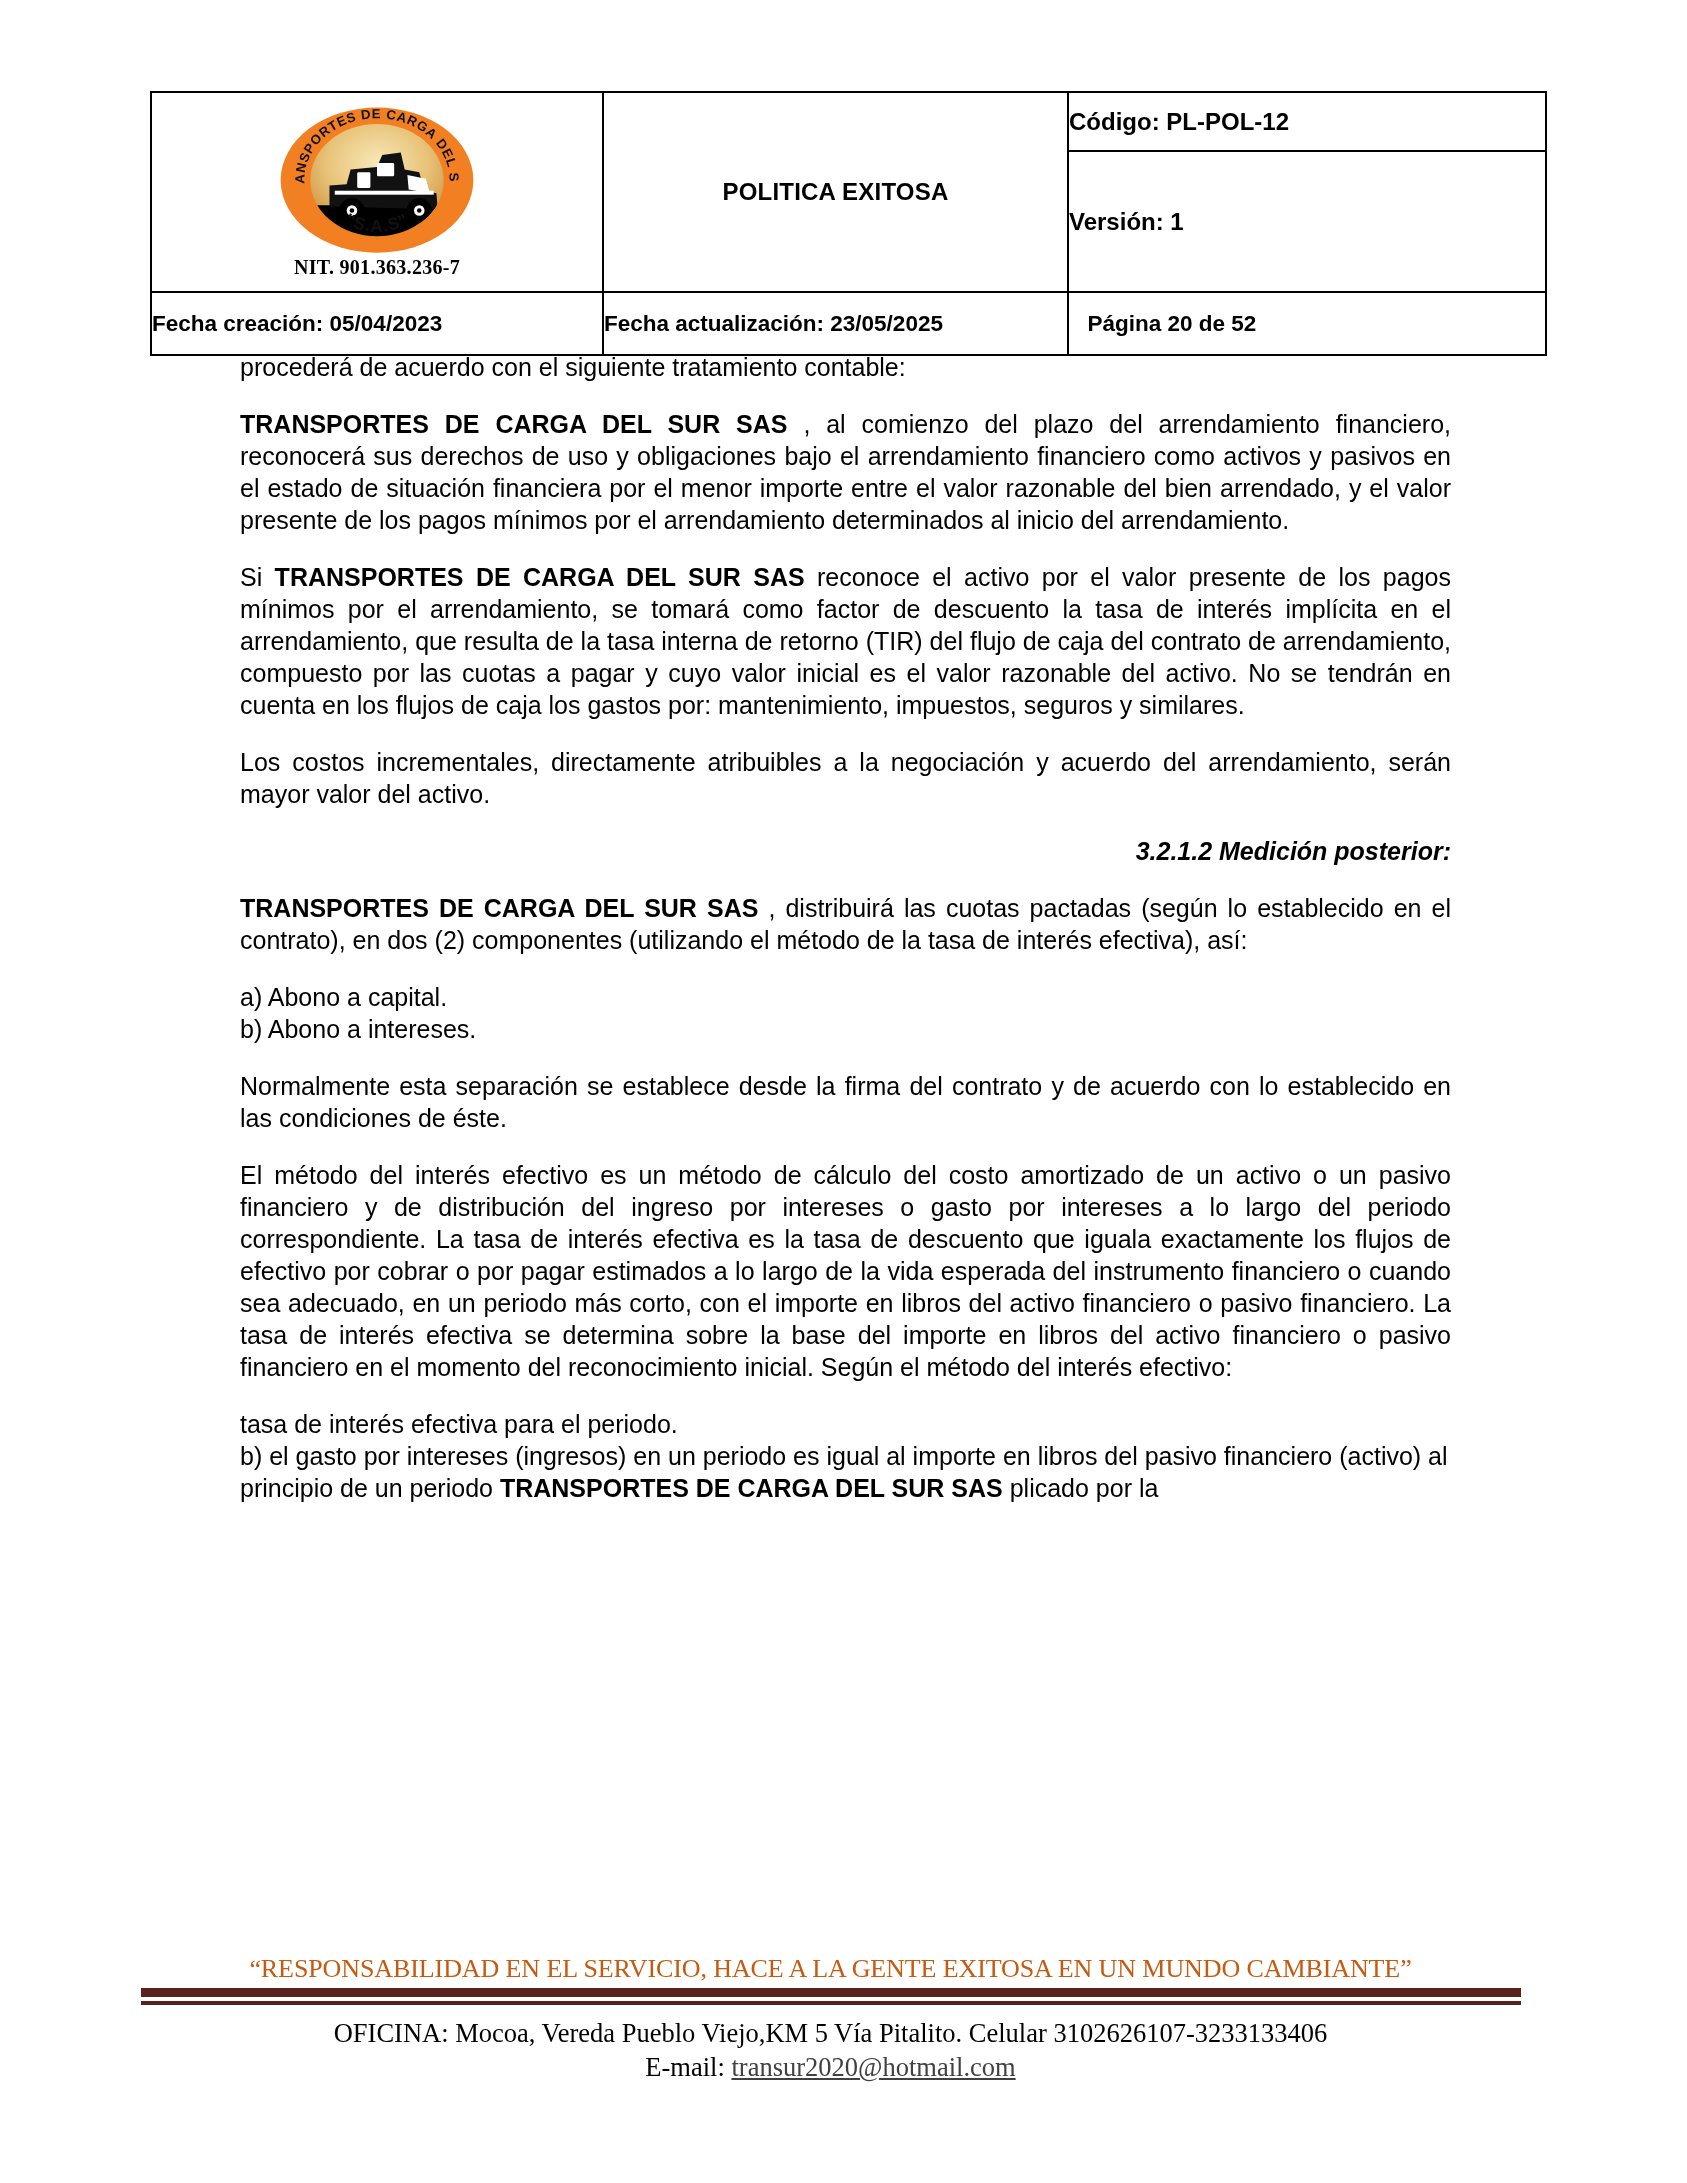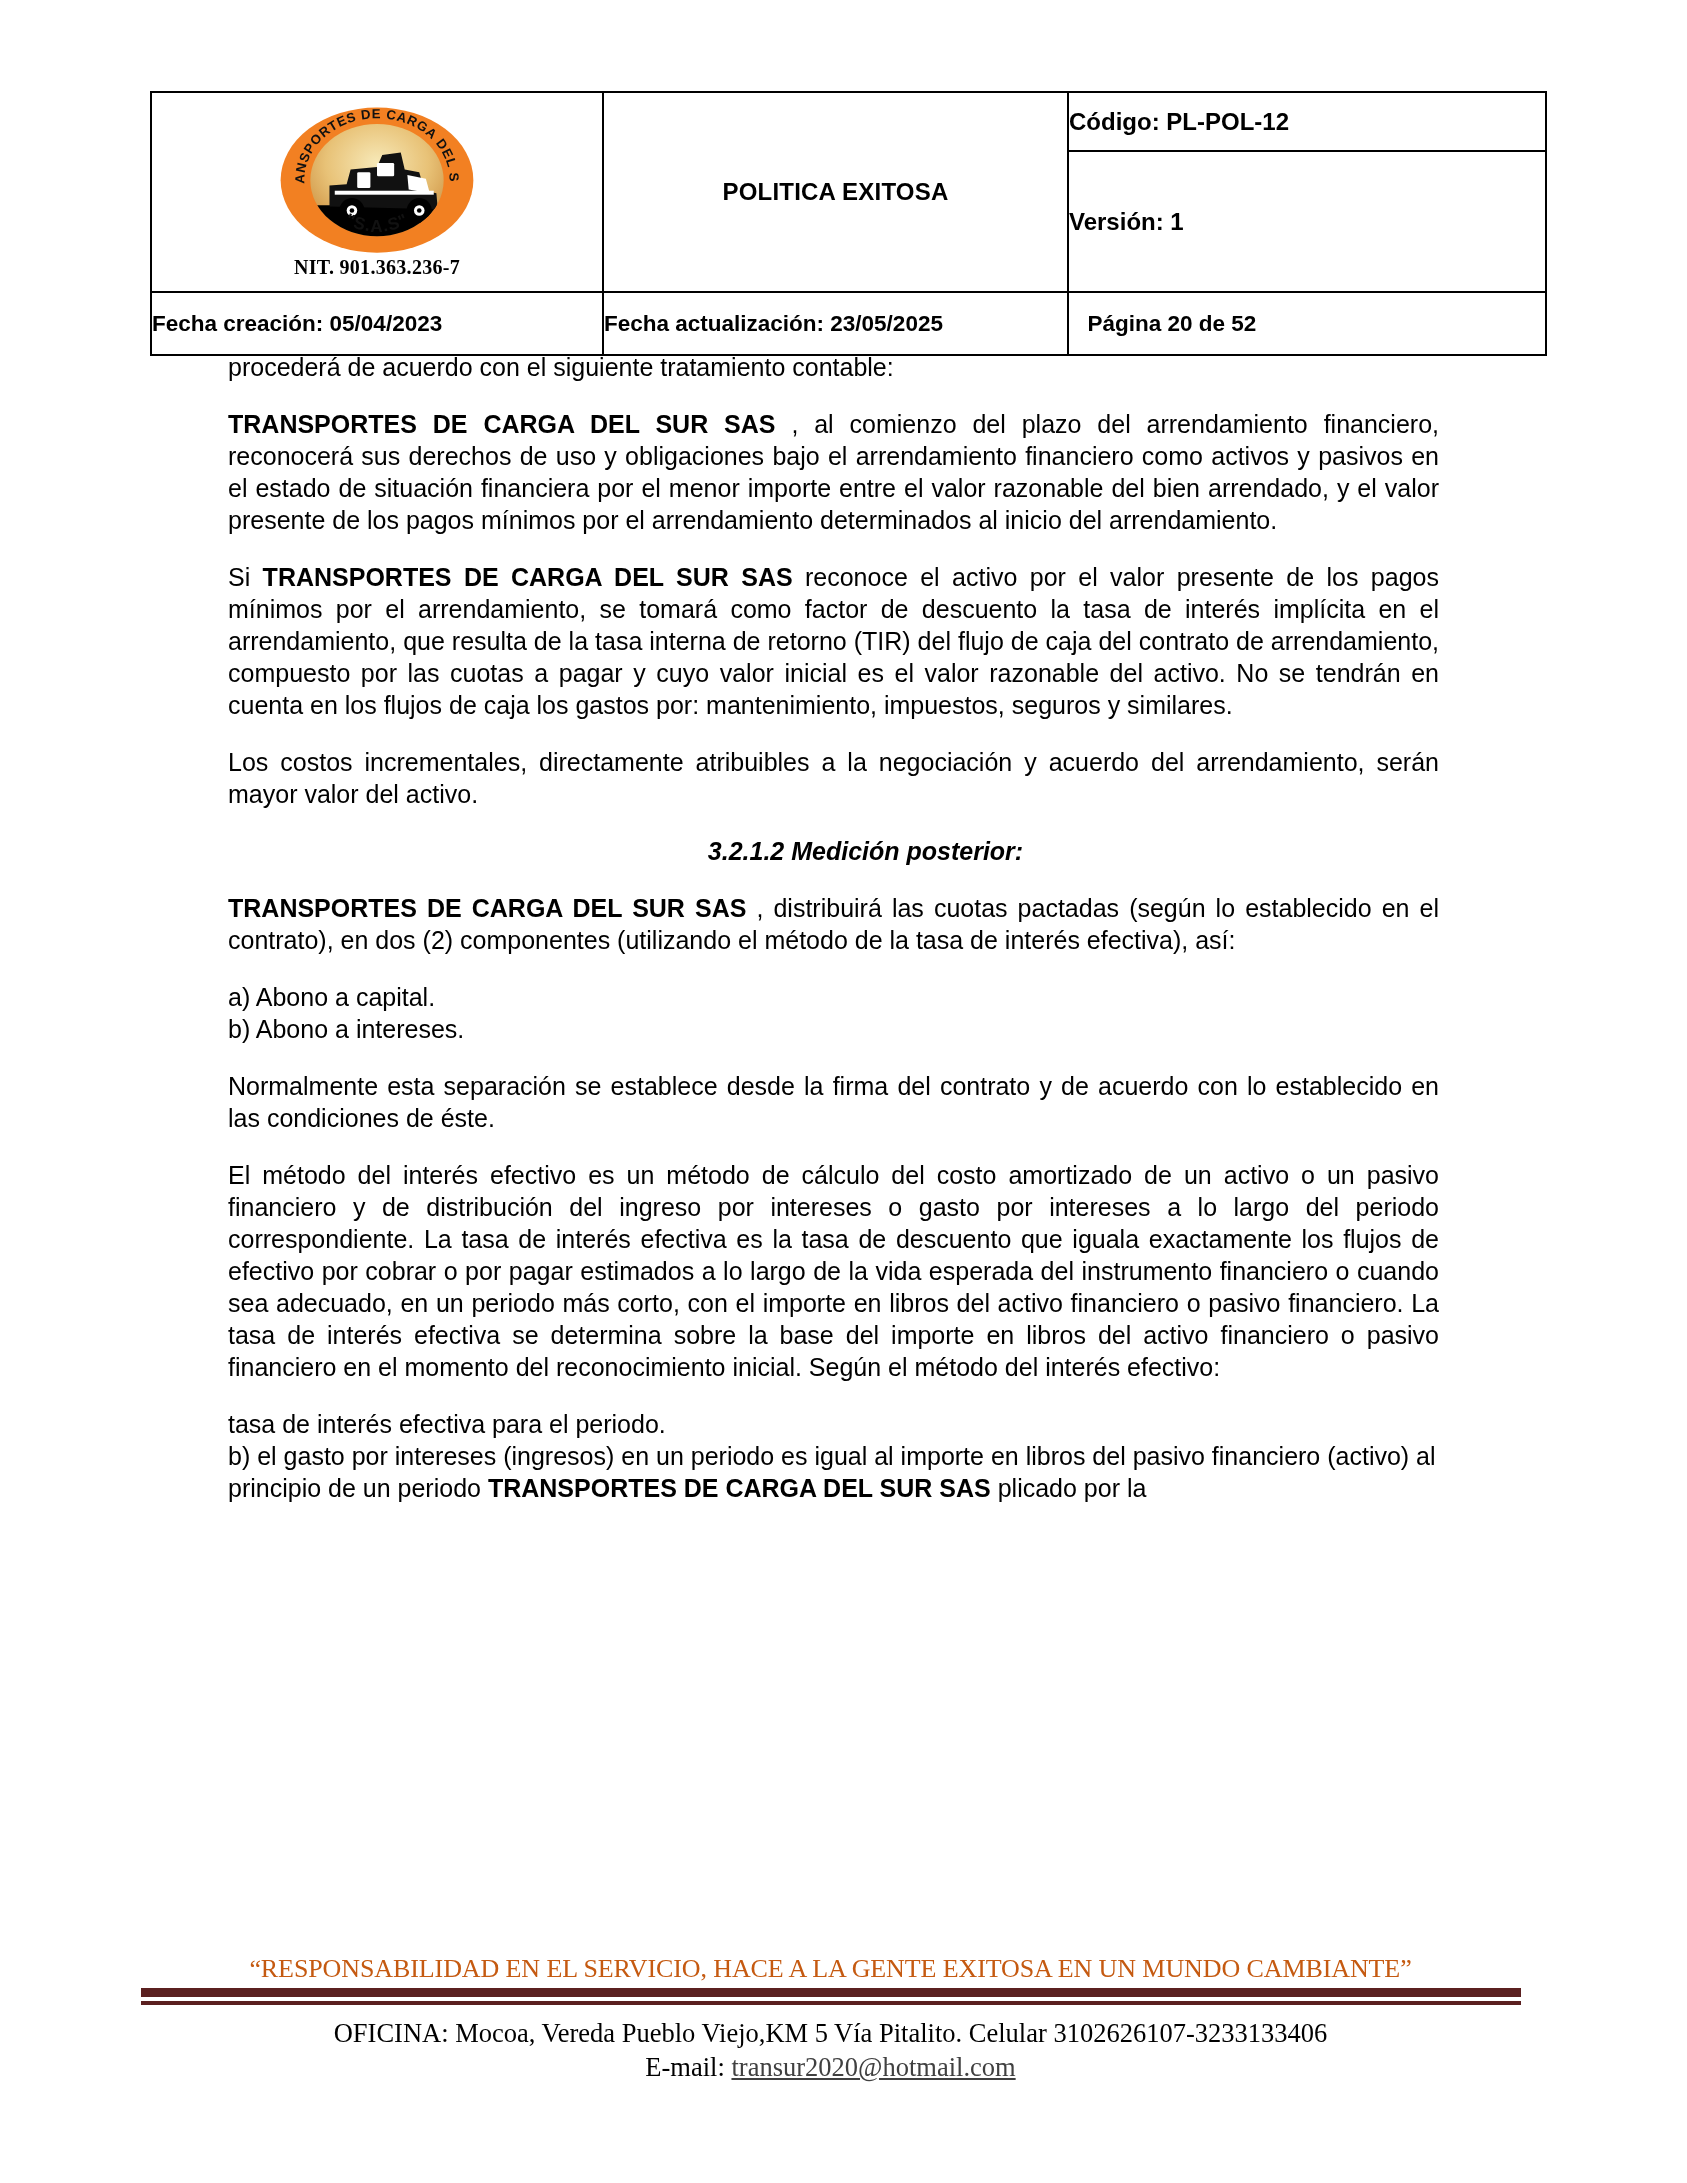--- a/index.html
+++ b/index.html
@@ -89,42 +89,42 @@
     font-size: 22.5px;
     padding-left: 17px;
   }
   .date-cell.c1 { width: 450px; }
   .date-cell.c2 { width: 463px; }
   .date-cell.c3 { width: 476px; padding-left: 18.5px; }
 
   
   .body-text {
     position: absolute;
-    left: 228px;
+    left: 240px;
     top: 351px;
     width: 1211px;
     font-size: 25px;
     line-height: 32px;
     text-align: justify;
     color: #000;
   }
   .body-text p {
     margin: 0 0 25px 0;
   }
   .body-text p.tight {
     margin: 0;
   }
   .body-text b { font-weight: bold; }
   .heading-num {
     margin: 0 0 25px 0;
     padding-left: 64px;
     font-weight: bold;
     font-style: italic;
     font-size: 25px;
-    text-align: center;
+    text-align: right;
   }
   .noindent { text-align: left; }
 
   
   .footer {
     position: absolute;
     left: 136px;
     top: 1955px;
     width: 1389px;
     text-align: center;

